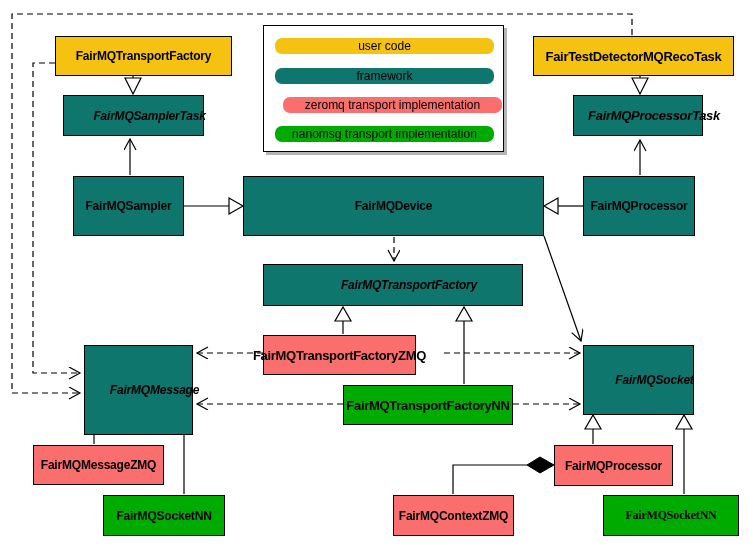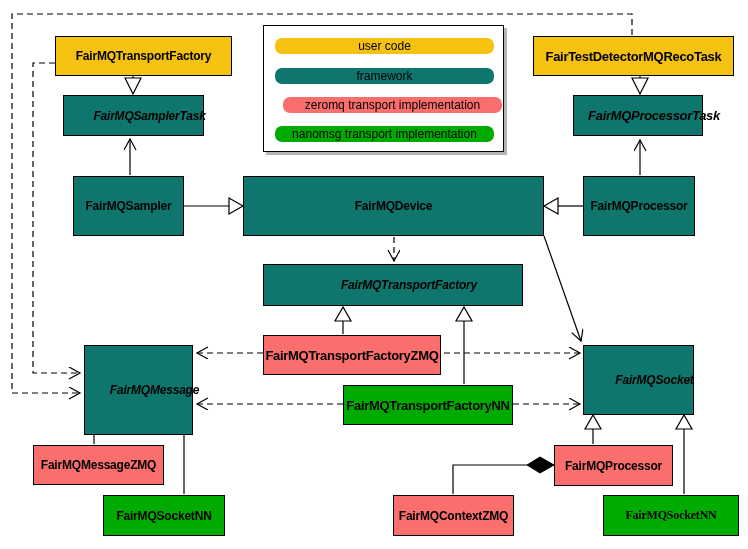--- a/index.html
+++ b/index.html
@@ -181,21 +181,21 @@
   <div class="node framework abstract tight" style="left:573px; top:95px; width:130px; height:41px;">FairMQProcessorTask</div>
 
   <div class="node framework" style="left:73px; top:176px; width:111px; height:60px;">FairMQSampler</div>
 
   <div class="node framework" style="left:243px; top:176px; width:301px; height:60px;">FairMQDevice</div>
 
   <div class="node framework" style="left:583px; top:176px; width:112px; height:60px;">FairMQProcessor</div>
 
   <div class="node framework abstract" style="left:263px; top:264px; width:260px; height:42px;">FairMQTransportFactory</div>
 
-  <div class="node zeromq tight" style="left:263px; top:335px; width:178px; height:40px;">FairMQTransportFactoryZMQ</div>
+  <div class="node zeromq tight" style="left:263px; top:335px; width:153px; height:40px;">FairMQTransportFactoryZMQ</div>
 
   <div class="node nanomsg tight" style="left:343px; top:385px; width:170px; height:40px;">FairMQTransportFactoryNN</div>
 
   <div class="node framework abstract" style="left:84px; top:345px; width:109px; height:90px;">FairMQMessage</div>
 
   <div class="node framework abstract" style="left:583px; top:345px; width:111px; height:70px;">FairMQSocket</div>
 
   <div class="node zeromq" style="left:33px; top:445px; width:131px; height:40px;">FairMQMessageZMQ</div>
 
   <div class="node nanomsg" style="left:103px; top:495px; width:122px; height:41px;">FairMQSocketNN</div>

